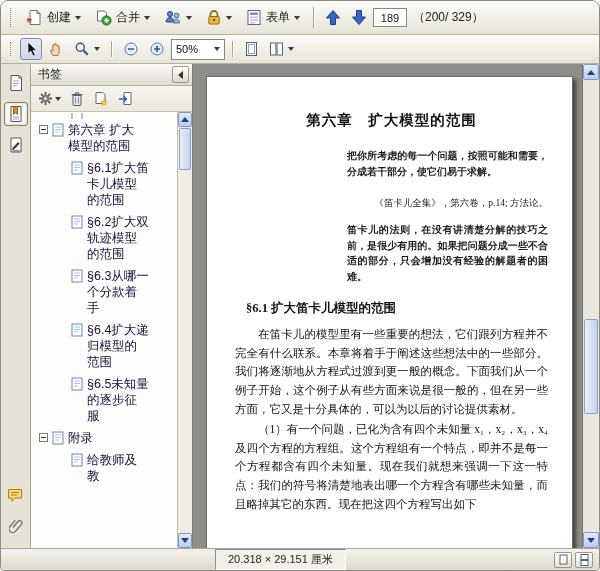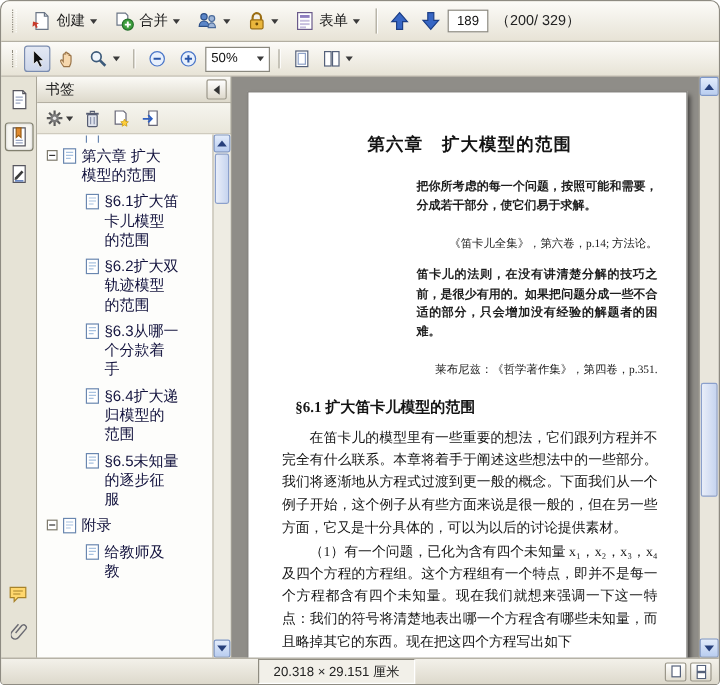--- a/index.html
+++ b/index.html
@@ -470,21 +470,20 @@
       </div>
     </div>
 
     <div class="docarea">
       <div class="docview">
         <div class="page">
           <div class="chapter-title">第六章　扩大模型的范围</div>
           <div class="epigraph">把你所考虑的每一个问题，按照可能和需要，分成若干部分，使它们易于求解。</div>
           <div class="epigraph-src">《笛卡儿全集》，第六卷，p.14; 方法论。</div>
           <div class="epigraph">笛卡儿的法则，在没有讲清楚分解的技巧之前，是很少有用的。如果把问题分成一些不合适的部分，只会增加没有经验的解题者的困难。</div>
-          <div class="epigraph-src">莱布尼兹：《哲学著作集》，第四卷，p.351.</div>
           <div class="section-heading">§6.1 扩大笛卡儿模型的范围</div>
           <div class="bodypara">在笛卡儿的模型里有一些重要的想法，它们跟列方程并不完全有什么联系。本章将着手于阐述这些想法中的一些部分。我们将逐渐地从方程式过渡到更一般的概念。下面我们从一个例子开始，这个例子从有些方面来说是很一般的，但在另一些方面，它又是十分具体的，可以为以后的讨论提供素材。</div>
           <div class="bodypara">（1）有一个问题，已化为含有四个未知量 x₁，x₂，x₃，x₄ 及四个方程的方程组。这个方程组有一个特点，即并不是每一个方程都含有四个未知量。现在我们就想来强调一下这一特点：我们的符号将清楚地表出哪一个方程含有哪些未知量，而且略掉其它的东西。现在把这四个方程写出如下</div>
         </div>
       </div>
       <div class="docscroll">
         <div class="sbtn">
             <span class="tri-up"></span>
           </div>
         <div style="height:120px;" class="strack"></div>

